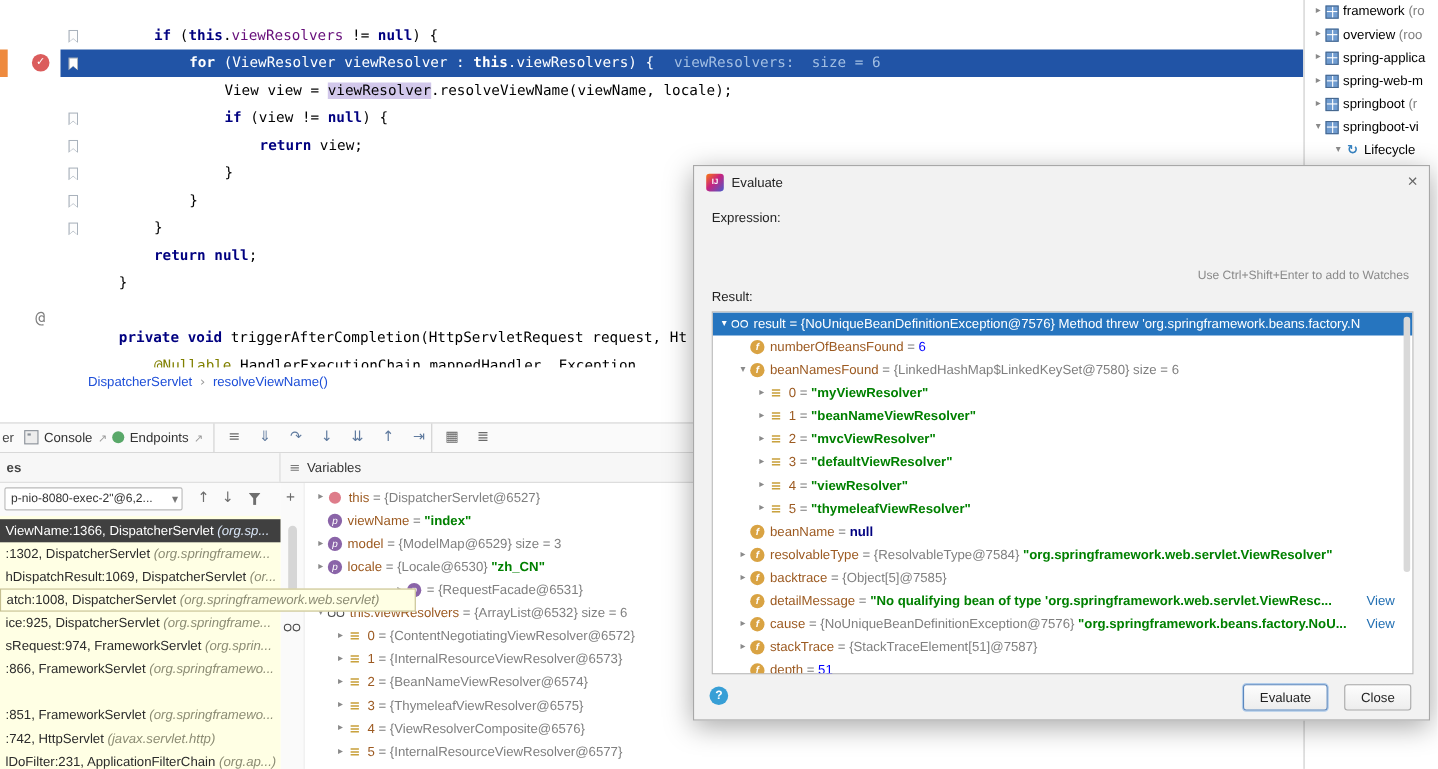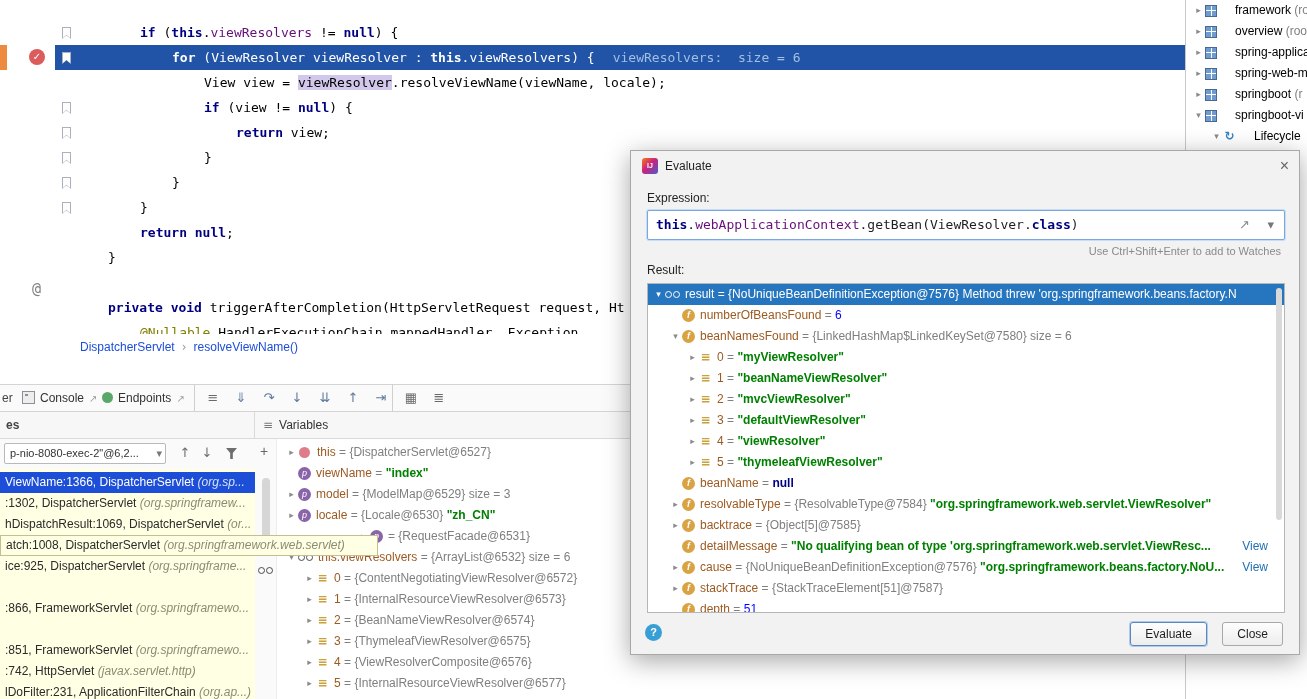--- a/index.html
+++ b/index.html
@@ -71,21 +71,21 @@
   .thread-arrow::after{content:"▾";}
   .ft-ic{position:absolute;top:2px;width:18px;height:24px;line-height:24px;text-align:center;color:#6E6E6E;
       font-size:13px;font-family:"DejaVu Sans",sans-serif;cursor:pointer;}
   .funnel{position:absolute;top:9px;width:11px;height:11px;background:#6E6E6E;
       clip-path:polygon(0 0,100% 0,62% 45%,62% 100%,38% 100%,38% 45%);cursor:pointer;}
   .frames-list{position:absolute;left:0;top:30px;width:255px;height:230px;background:#FFFFE4;}
   .frow{position:absolute;height:21px;line-height:21px;white-space:nowrap;overflow:hidden;width:255px;
       padding-left:5px;box-sizing:border-box;cursor:pointer;}
   .fname{color:#2B2B2B;}
   .fpkg{color:#8C8C74;font-style:italic;}
-  .frow.fsel{background:#1d4ed8;}
+  .frow.fsel{background:#404040;}
   .frow.fsel .fname{color:#FFF;}
   .frow.fsel .fpkg{color:#D8E4F5;}
   .frow.ftooltip{width:378px;background:#FFFFE4;border:1px solid #C5BF90;z-index:45;line-height:19px;overflow:visible;}
 
   
   #vars-panel{position:absolute;left:255px;top:439px;width:930px;height:260px;background:#FFF;z-index:1;}
   .vstrip{position:absolute;left:0;top:0;width:22px;height:260px;background:#FAFAFA;
       border-right:1px solid #EDEDED;box-sizing:border-box;}
   .strip-plus{position:absolute;left:5px;top:4px;color:#6A6A6A;font-size:14px;cursor:pointer;}
   .strip-plus::after{content:"+";}
@@ -154,21 +154,21 @@
   .btn{position:absolute;top:471px;height:24px;border:1px solid #A8A8A8;border-radius:3px;
       background:linear-gradient(#FDFDFD,#EDEDED);font-family:"Liberation Sans",sans-serif;font-size:12px;
       color:#1F1F1F;padding:0 14px;cursor:pointer;}
   .btn-eval{right:92px;border-color:#5B87BE;box-shadow:0 0 0 1px #AFCBEA;}
   .btn-close{right:16px;}
 
   
   #sidebar{position:absolute;left:1185px;top:0;width:122px;height:699px;background:#FFF;
       border-left:1px solid #C9C9C9;box-sizing:border-box;z-index:2;overflow:hidden;}
   .srow{position:absolute;left:0;width:240px;height:21px;line-height:21px;white-space:nowrap;cursor:pointer;}
-  .sname{color:#000;margin-left:14px;}
+  .sname{color:#000;}
   .ssuffix{color:#808080;}
   .ic-maven{display:inline-block;width:12px;height:12px;vertical-align:middle;margin-right:4px;
       background-color:#6E9BD0;border:1px solid #47688F;box-sizing:border-box;
       background-image:linear-gradient(#FFF,#FFF),linear-gradient(#FFF,#FFF);
       background-size:1px 100%,100% 1px;background-position:center center;background-repeat:no-repeat;}
   .ic-life{display:inline-block;width:13px;color:#3884C2;font-weight:bold;text-align:center;margin-right:4px;
       font-family:"DejaVu Sans",sans-serif;}
 </style>
 </head>
 <body>
@@ -236,20 +236,21 @@
       <span class="ft-ic" style="left:176px">↑</span>
       <span class="ft-ic" style="left:198px">↓</span>
       <span class="funnel" style="left:226px"></span>
     </div>
     <div class="frames-list" id="frames-list">
         <div class="frow fsel" style="top: 3px;"><span class="fname">ViewName:1366, DispatcherServlet </span><span class="fpkg">(org.sp...</span></div>
         <div class="frow" style="top: 24px;"><span class="fname">:1302, DispatcherServlet </span><span class="fpkg">(org.springframew...</span></div>
         <div class="frow" style="top: 45px;"><span class="fname">hDispatchResult:1069, DispatcherServlet </span><span class="fpkg">(or...</span></div>
         <div class="frow ftooltip" style="top: 66px;"><span class="fname">atch:1008, DispatcherServlet </span><span class="fpkg">(org.springframework.web.servlet)</span></div>
         <div class="frow" style="top: 87px;"><span class="fname">ice:925, DispatcherServlet </span><span class="fpkg">(org.springframe...</span></div>
+        <div class="frow" style="top: 108px;"><span class="fname">sRequest:974, FrameworkServlet </span><span class="fpkg">(org.sprin...</span></div>
         <div class="frow" style="top: 129px;"><span class="fname">:866, FrameworkServlet </span><span class="fpkg">(org.springframewo...</span></div>
         <div class="frow" style="top: 171px;"><span class="fname">:851, FrameworkServlet </span><span class="fpkg">(org.springframewo...</span></div>
         <div class="frow" style="top: 192px;"><span class="fname">:742, HttpServlet </span><span class="fpkg">(javax.servlet.http)</span></div>
         <div class="frow" style="top: 213px;"><span class="fname">lDoFilter:231, ApplicationFilterChain </span><span class="fpkg">(org.ap...)</span></div>
       </div>
   </div>
 
   <div id="vars-panel">
     <div class="vstrip">
       <span class="strip-plus"></span>
@@ -272,25 +273,20 @@
       </div>
   </div>
 
   <div id="dialog">
     <div class="dlg-title">
       <span class="dlg-logo"></span>
       <span class="dlg-title-text">Evaluate</span>
       <span class="dlg-close"></span>
     </div>
     <div class="dlg-label lbl-expr">Expression:</div>
-    <div class="expr-box">
-      <span id="expr-text"><span class="kw">this</span><span>.</span><span class="field">webApplicationContext</span><span>.getBean(ViewResolver.</span><span class="kw">class</span><span>)</span></span>
-      <span class="expr-expand"></span>
-      <span class="expr-drop"></span>
-    </div>
     <div class="dlg-hint">Use Ctrl+Shift+Enter to add to Watches</div>
     <div class="dlg-label lbl-result">Result:</div>
     <div class="result-tree">
       <div id="result-rows">
           <div class="trow sel" style="top: 0px; padding-left: 4px;"><span class="chev">▾</span><span class="ic-watch"><i></i><i></i></span><span><span class="vname">result</span><span class="veq"> = </span><span class="vref">{NoUniqueBeanDefinitionException@7576}</span><span class="vafter"> Method threw 'org.springframework.beans.factory.N</span></span></div>
           <div class="trow" style="top: 21px; padding-left: 21px;"><span class="chev"></span><span class="ic ic-f">f</span><span><span class="vname">numberOfBeansFound</span><span class="veq"> = </span><span class="vnum">6</span></span></div>
           <div class="trow" style="top: 42px; padding-left: 21px;"><span class="chev">▾</span><span class="ic ic-f">f</span><span><span class="vname">beanNamesFound</span><span class="veq"> = </span><span class="vref">{LinkedHashMap$LinkedKeySet@7580}</span><span class="vextra"> size = 6</span></span></div>
           <div class="trow" style="top: 63px; padding-left: 38px;"><span class="chev">▸</span><span class="ic-item">≡</span><span><span class="vname">0</span><span class="veq"> = </span><span class="vstr">"myViewResolver"</span></span></div>
           <div class="trow" style="top: 84px; padding-left: 38px;"><span class="chev">▸</span><span class="ic-item">≡</span><span><span class="vname">1</span><span class="veq"> = </span><span class="vstr">"beanNameViewResolver"</span></span></div>
           <div class="trow" style="top: 105px; padding-left: 38px;"><span class="chev">▸</span><span class="ic-item">≡</span><span><span class="vname">2</span><span class="veq"> = </span><span class="vstr">"mvcViewResolver"</span></span></div>

